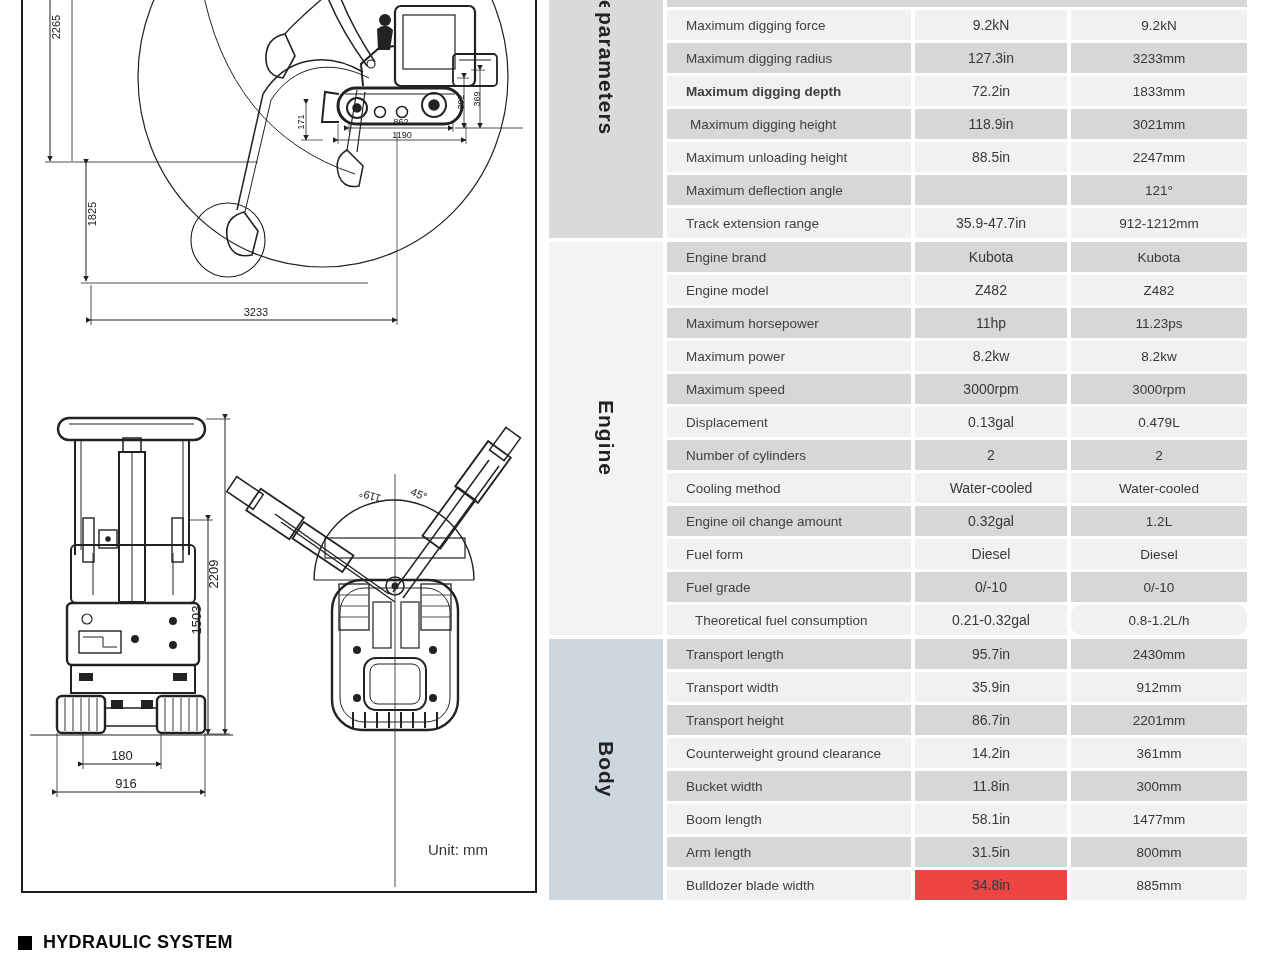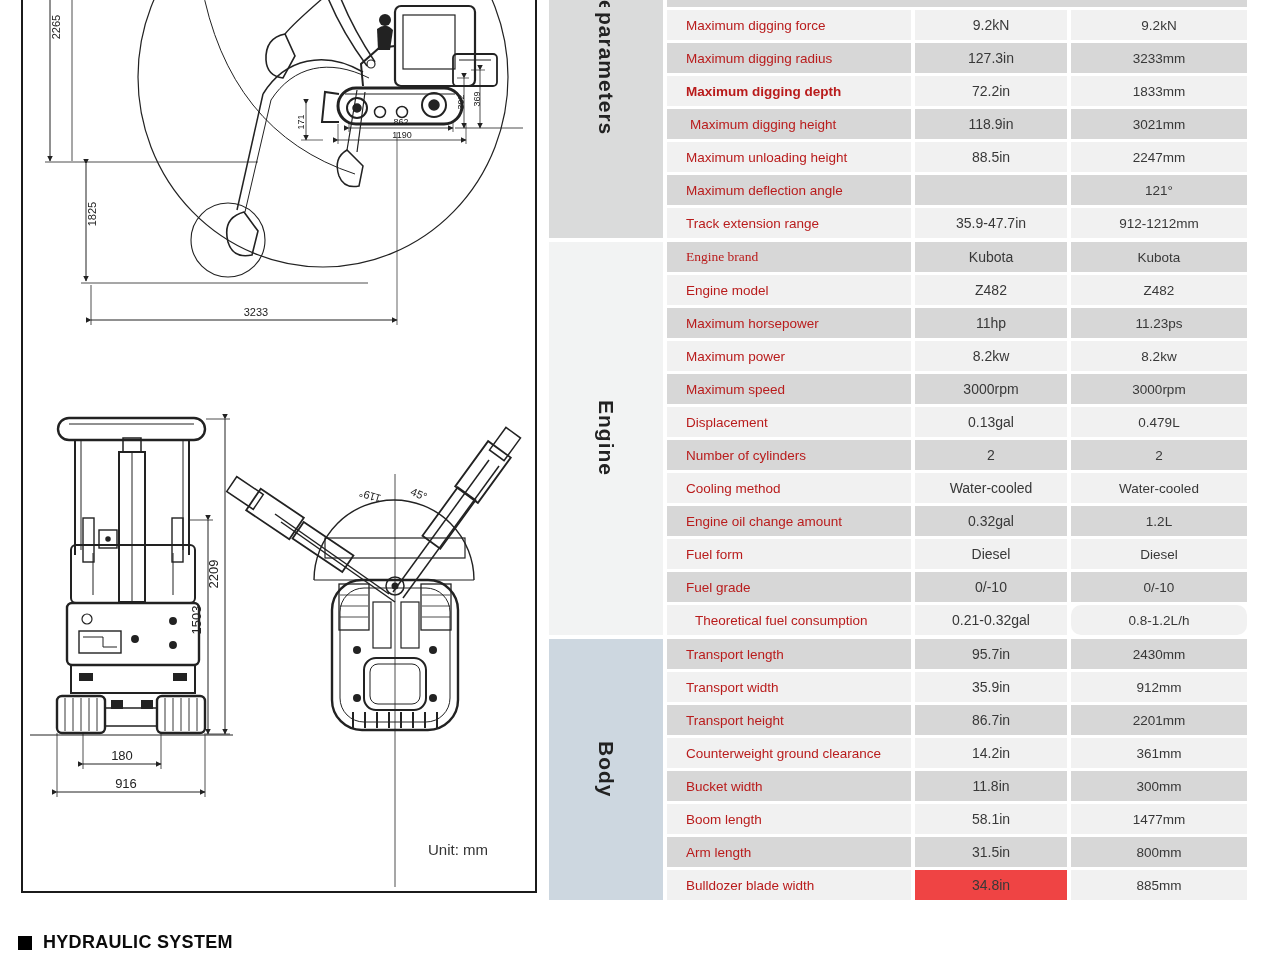--- a/index.html
+++ b/index.html
@@ -18,21 +18,21 @@
   .side-label{width:114px;display:flex;flex-direction:column;align-items:center;}
   #sec-parameters .side-label{justify-content:flex-start;}
   #sec-engine .side-label,#sec-body .side-label{justify-content:center;}
   .vtext{writing-mode:vertical-rl;font-weight:bold;font-size:21px;color:#222;
          letter-spacing:1px;line-height:1;}
   .frag{height:7px;overflow:hidden;margin-bottom:5px;}
   .rows{width:580px;display:flex;flex-direction:column;gap:3px;}
   .cut-strip{height:7px;}
   .row{display:flex;gap:4px;height:30px;}
   .cell{display:flex;align-items:center;box-sizing:border-box;height:30px;}
-  .cell.label{width:244px;padding-left:19px;font-size:13.5px;color:#b91c1c;}
+  .cell.label{width:244px;padding-left:19px;font-size:13.5px;color:#404040;}
   .cell.imperial{width:152px;justify-content:center;font-size:14px;color:#383838;}
   .cell.metric{width:176px;justify-content:center;font-size:13.5px;color:#383838;}
 
   
   .hydraulic{position:absolute;left:18px;top:932px;display:flex;align-items:center;gap:11px;}
   .bullet{width:14px;height:14px;background:#000;}
   .hydraulic .txt{font-weight:bold;font-size:18px;color:#0b0b0b;letter-spacing:.3px;}
 
   
   svg text{font-family:"Liberation Sans",sans-serif;fill:#222;stroke:none;}
@@ -288,21 +288,21 @@
             <div class="cell metric" style="background: rgb(241, 241, 241);">912-1212mm</div>
           </div>
         </div>
       </div>
       <div class="section" id="sec-engine">
         <div class="side-label" style="background: rgb(242, 243, 243);">
           <span class="vtext">Engine</span>
         </div>
         <div class="rows">
           <div class="row">
-            <div class="cell label" style="background: rgb(215, 215, 215); font-family: Liberation Serif, serif;">Engine brand</div>
+            <div class="cell label" style="background: rgb(215, 215, 215);">Engine brand</div>
             <div class="cell imperial" style="background: rgb(215, 215, 215);">Kubota</div>
             <div class="cell metric" style="background: rgb(215, 215, 215);">Kubota</div>
           </div>
           <div class="row">
             <div class="cell label" style="background: rgb(241, 241, 241);">Engine model</div>
             <div class="cell imperial" style="background: rgb(241, 241, 241);">Z482</div>
             <div class="cell metric" style="background: rgb(241, 241, 241);">Z482</div>
           </div>
           <div class="row">
             <div class="cell label" style="background: rgb(215, 215, 215);">Maximum horsepower</div>

